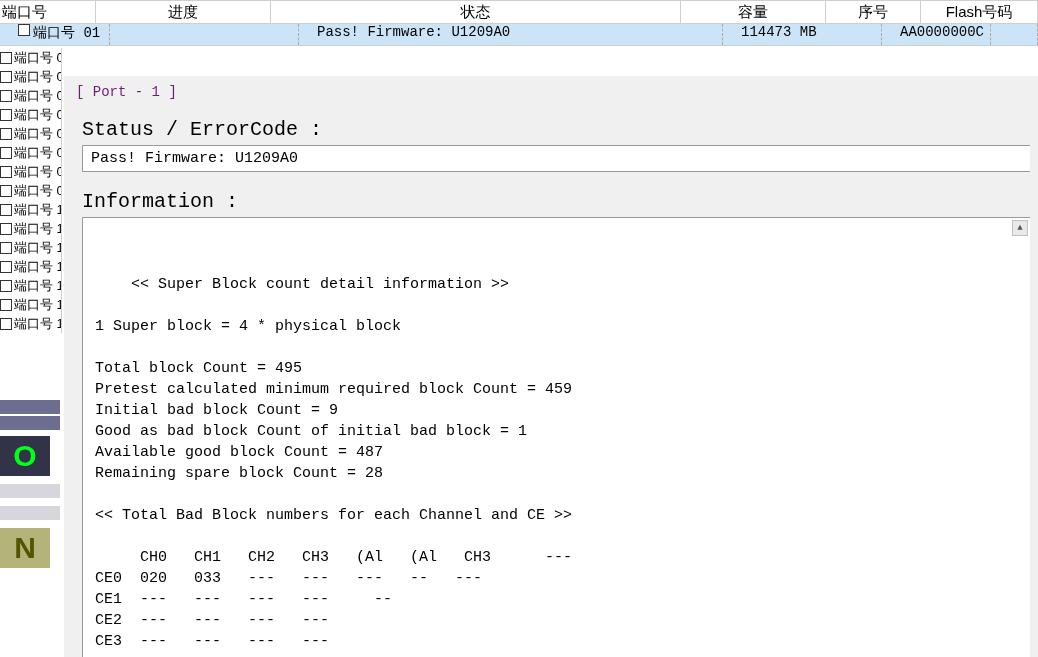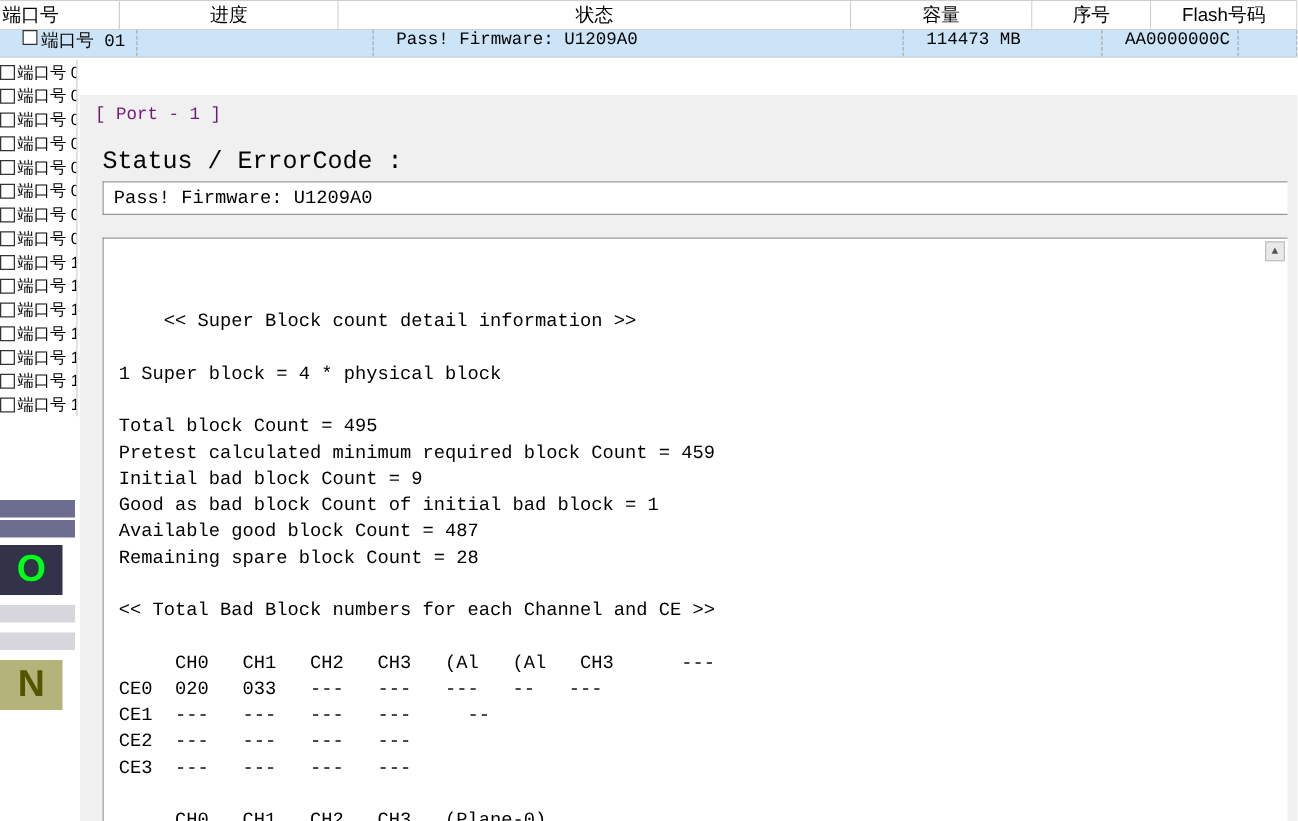--- a/index.html
+++ b/index.html
@@ -286,20 +286,21 @@
   <div class="indicator-mid"></div>
   <div class="indicator-n">N</div>
 </div>
 
 <div class="detail-panel">
   <div class="detail-title">[ Port - 1 ]</div>
 
   <div class="detail-label">Status / ErrorCode :</div>
   <div class="status-box">Pass!  Firmware: U1209A0</div>
 
+  <div class="detail-label">Information :</div>
   <div class="info-box">
     <div class="scrollbar-stub">▲</div>
     <span>&lt;&lt; Super Block count detail information &gt;&gt;
 
 1 Super block = 4 * physical block
 
 Total block Count = 495
 Pretest calculated minimum required block Count = 459
 Initial bad block Count = 9
 Good as bad block Count of initial bad block = 1

